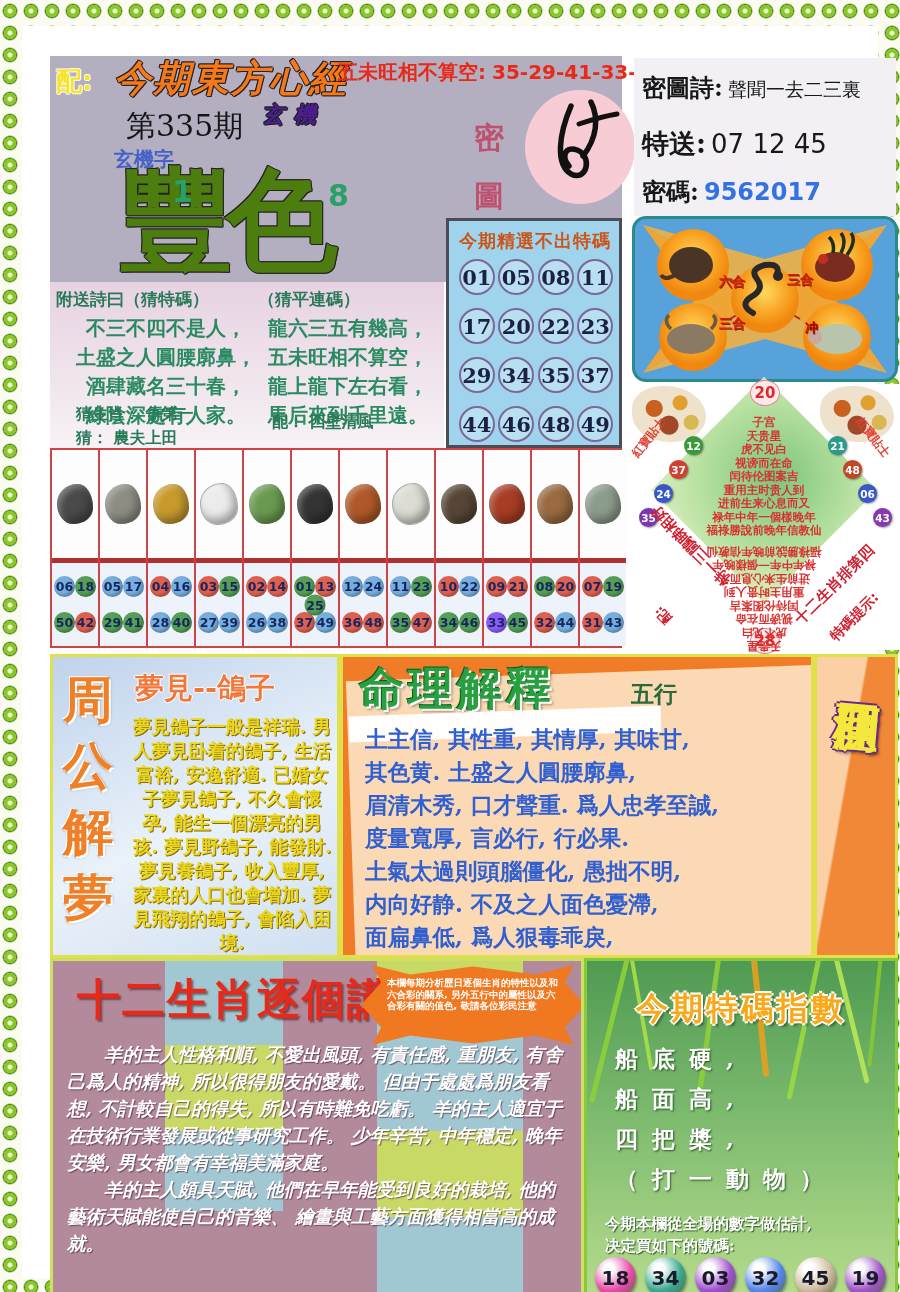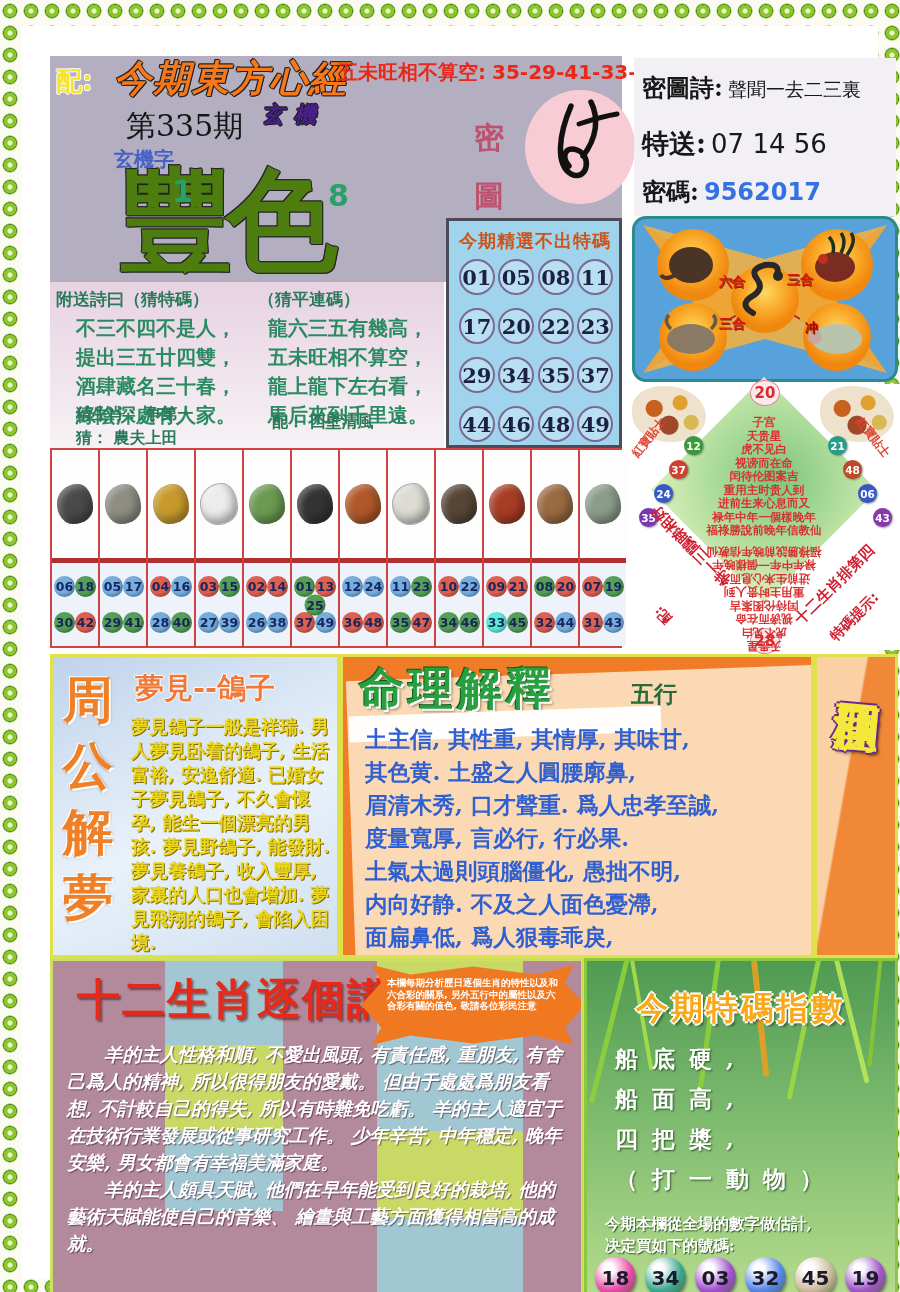--- a/index.html
+++ b/index.html
@@ -3,21 +3,21 @@
 <meta charset="utf-8">
 <style>
   html,body{margin:0;padding:0;background:#777;}
   .page{position:relative;width:900px;height:1292px;margin:0 auto;overflow:hidden;
     font-family:"DejaVu Sans",sans-serif;
     background-color:#fbfbf2;
     background-image:radial-gradient(circle at 10px 11px,#eaf8cc 2px,#8cc62c 3px 6px,#4c8c10 6.5px,transparent 8px);
     background-size:21px 22px;}
   .content{position:absolute;left:22px;top:26px;width:856px;height:1252px;background:#fff;}
   .abs{position:absolute;}
-  .serif{font-family:"DejaVu Serif",serif;}
+  .serif{font-family:"DejaVu Serif",serif;text-align:center;}
   .ol-b{text-shadow:1px 0 #222,-1px 0 #222,0 1px #222,0 -1px #222,1px 1px #222,-1px -1px #222;}
   .ol-w{text-shadow:1px 0 #fff,-1px 0 #fff,0 1px #fff,0 -1px #fff;}
 
   
   .zone-top{left:28px;top:30px;width:572px;height:226px;background:#b3aec0;}
   .pei{left:34px;top:38px;font-size:26px;font-weight:bold;color:#f5e428;}
   .main-title{left:92px;top:28px;font-size:37px;font-weight:bold;font-style:italic;color:#f87818;letter-spacing:2px;}
   .issue{left:104px;top:80px;font-size:30px;color:#151515;}
   .xuanji{left:240px;top:74px;font-size:22px;font-weight:bold;font-style:italic;color:#4c1d95;letter-spacing:10px;}
   .xuanjizi{left:92px;top:120px;font-size:20px;font-weight:bold;color:#4662c8;}
@@ -158,34 +158,34 @@
       </svg>
     </div>
 
     <div class="abs info-box">
       <div class="info-row" style="top:14px;">
         <span class="info-label serif">密圖詩:</span>
         <span class="info-val serif">聲聞一去二三裏</span>
       </div>
       <div class="info-row" style="top:68px;">
         <span class="info-label serif" style="font-size:27px;">特送:</span>
-        <span class="info-val" style="font-size:26px;">07  14  56</span>
+        <span class="info-val" style="font-size:26px;">07  12  45</span>
       </div>
       <div class="info-row" style="top:118px;">
         <span class="info-label serif">密碼:</span>
         <span class="mima-val">9562017</span>
       </div>
     </div>
 
     <div class="abs poem-zone">
       <div class="abs poem-h serif" style="left:6px;top:6px;">附送詩曰（猜特碼）</div>
       <div class="abs poem-h serif" style="left:208px;top:6px;">（猜平連碼）</div>
       <div class="abs poem-col serif" style="left:26px;top:32px;">
           <div class="tline">不三不四不是人，</div>
-          <div class="tline">提出三五廿四雙，</div>
+          <div class="tline">土盛之人圓腰廓鼻，</div>
           <div class="tline">酒肆藏名三十春，</div>
           <div class="tline">綠陰深處有人家。</div>
         </div>
       <div class="abs poem-col serif" style="left:218px;top:32px;">
           <div class="tline">龍六三五有幾高，</div>
           <div class="tline">五未旺相不算空，</div>
           <div class="tline">龍上龍下左右看，</div>
           <div class="tline">馬后來到千里遠。</div>
         </div>
       <div class="abs poem-foot serif" style="left:26px;top:122px;">猜生肖：  争第一</div>
@@ -304,21 +304,21 @@
     </div>
 
     <div class="abs ztable" id="zodiac-cols">
         <div class="zcol">
           <div class="zanimal">
             <span class="blob" style="background: rgb(74, 74, 74);"></span>
           </div>
           <div class="znums">
             <span class="znum" style="background: rgb(118, 174, 222);">06</span>
             <span class="znum" style="background: rgb(85, 160, 85);">18</span>
-            <span class="znum" style="background: rgb(85, 160, 85);">30</span>
+            <span class="znum" style="background: rgb(85, 160, 85);">50</span>
             <span class="znum" style="background: rgb(224, 96, 80);">42</span>
           </div>
         </div>
         <div class="zcol">
           <div class="zanimal">
             <span class="blob" style="background: rgb(141, 141, 132);"></span>
           </div>
           <div class="znums">
             <span class="znum" style="background: rgb(118, 174, 222);">05</span>
             <span class="znum" style="background: rgb(118, 174, 222);">17</span>
@@ -404,21 +404,21 @@
             <span class="znum" style="background: rgb(85, 160, 85);">46</span>
           </div>
         </div>
         <div class="zcol">
           <div class="zanimal">
             <span class="blob" style="background: rgb(168, 60, 36);"></span>
           </div>
           <div class="znums">
             <span class="znum" style="background: rgb(224, 96, 80);">09</span>
             <span class="znum" style="background: rgb(224, 96, 80);">21</span>
-            <span class="znum" style="background: #5eead4;">33</span>
+            <span class="znum" style="background: #8b5cf6;">33</span>
             <span class="znum" style="background: rgb(85, 160, 85);">45</span>
           </div>
         </div>
         <div class="zcol">
           <div class="zanimal">
             <span class="blob" style="background: rgb(154, 106, 64);"></span>
           </div>
           <div class="znums">
             <span class="znum" style="background: rgb(85, 160, 85);">08</span>
             <span class="znum" style="background: rgb(224, 96, 80);">20</span>

